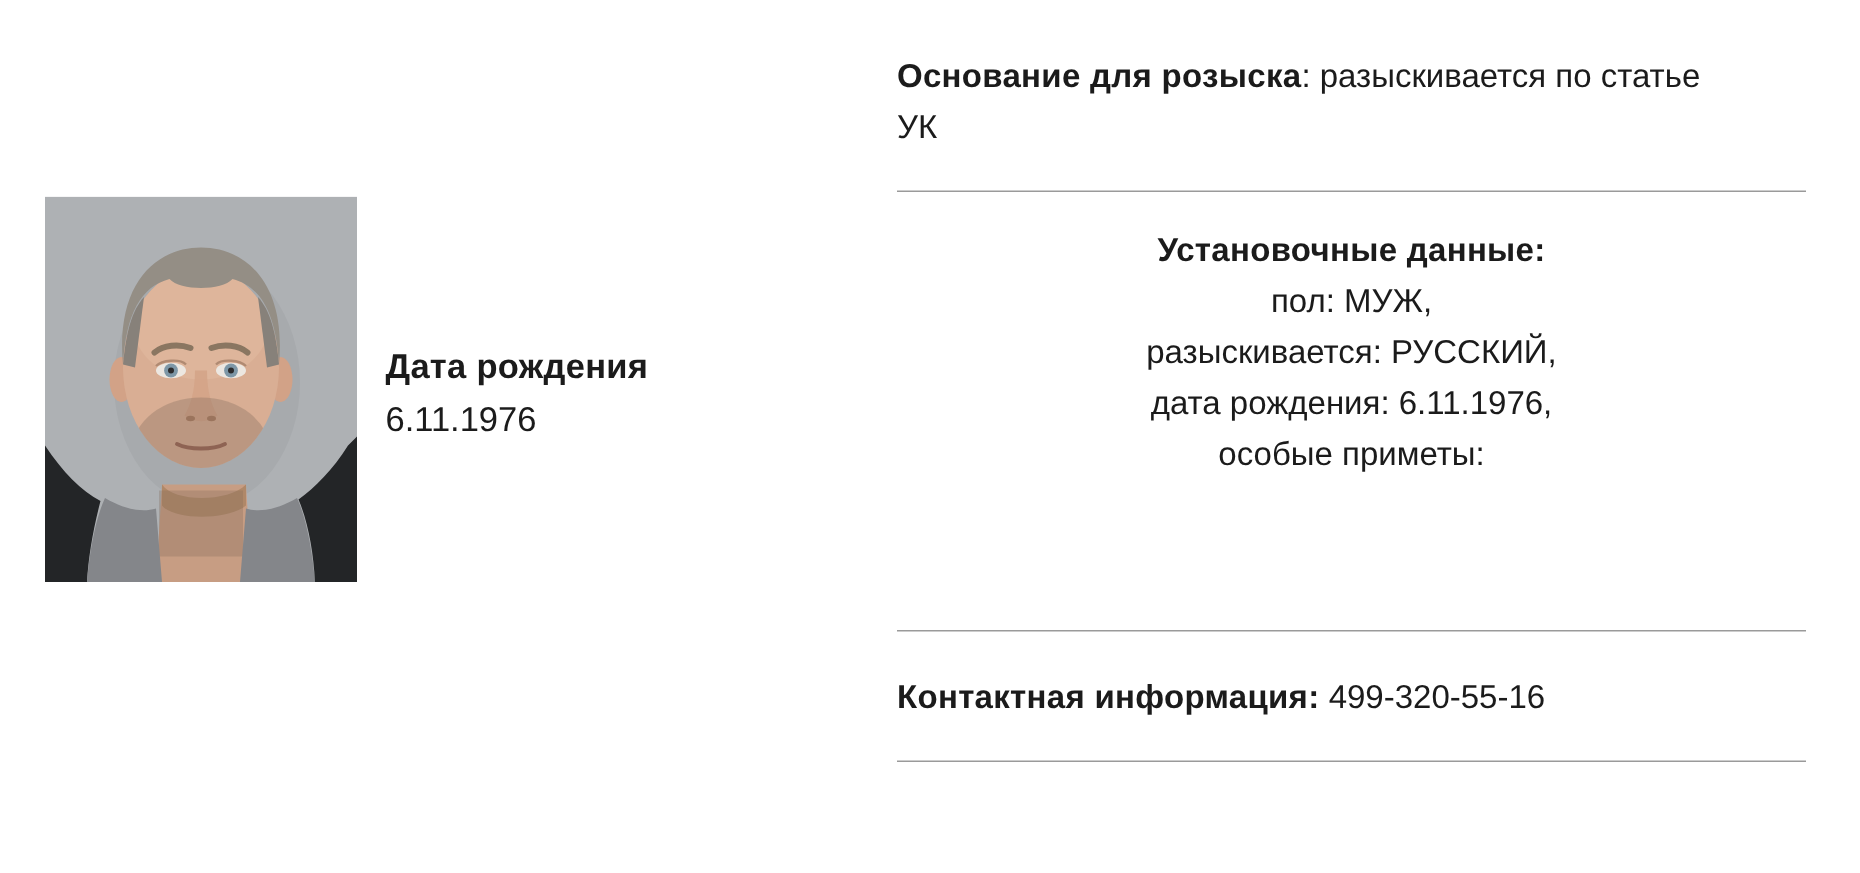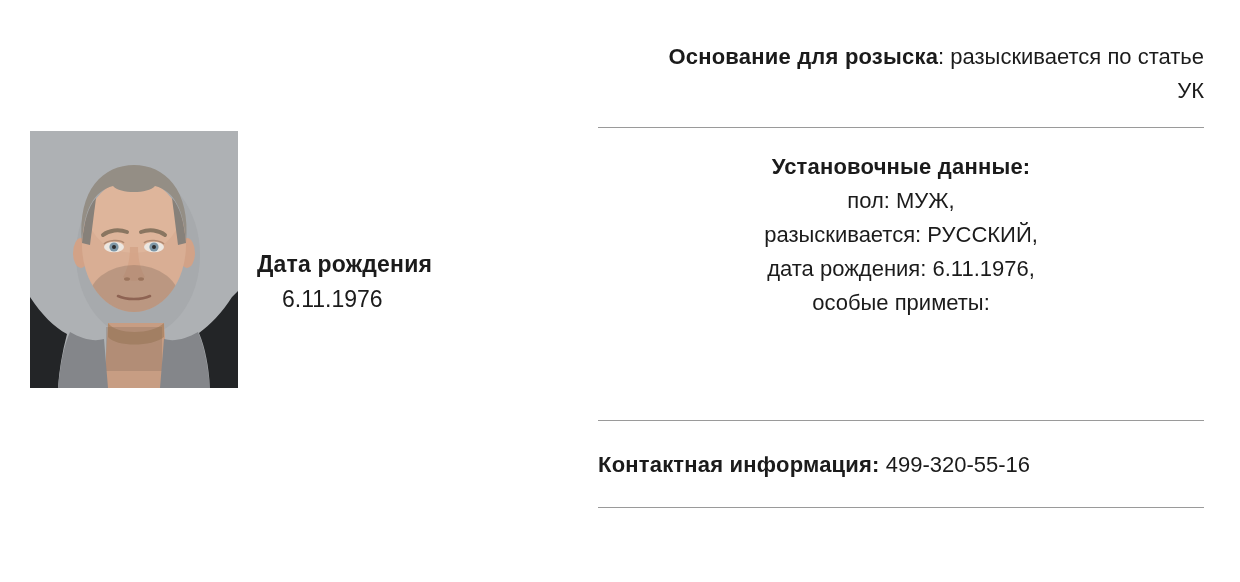--- a/index.html
+++ b/index.html
@@ -11,28 +11,28 @@
   }
   .photo{
     position:absolute;left:30px;top:131px;width:208px;height:257px;
     overflow:hidden;
   }
   .photo svg{display:block;}
   .dob{
     position:absolute;left:257px;top:227px;
     font-size:23px;line-height:35px;
   }
-  .dob-label{font-weight:700;letter-spacing:0.2px;margin-top:20px;}
-  .dob-value{font-weight:400;margin-left:25px;}
+  .dob-label{font-weight:700;letter-spacing:0.2px;}
+  .dob-value{font-weight:400;}
   .right{
     position:absolute;left:598px;top:0;width:606px;
     font-size:22px;line-height:34px;
   }
   .abs{position:absolute;left:0;right:0;}
-  .reason{top:40px;text-align:right;}
+  .reason{top:34px;}
   .details{top:150px;text-align:center;}
   .contact{top:448px;}
   .hr{height:0;border-top:1px solid #9a9a9a;}
   .hr1{top:127px;}
   .hr2{top:420px;}
   .hr3{top:507px;}
   .b{font-weight:700;letter-spacing:0.2px;}
   .prewrap{white-space:pre-line;}
 </style>
 </head>

